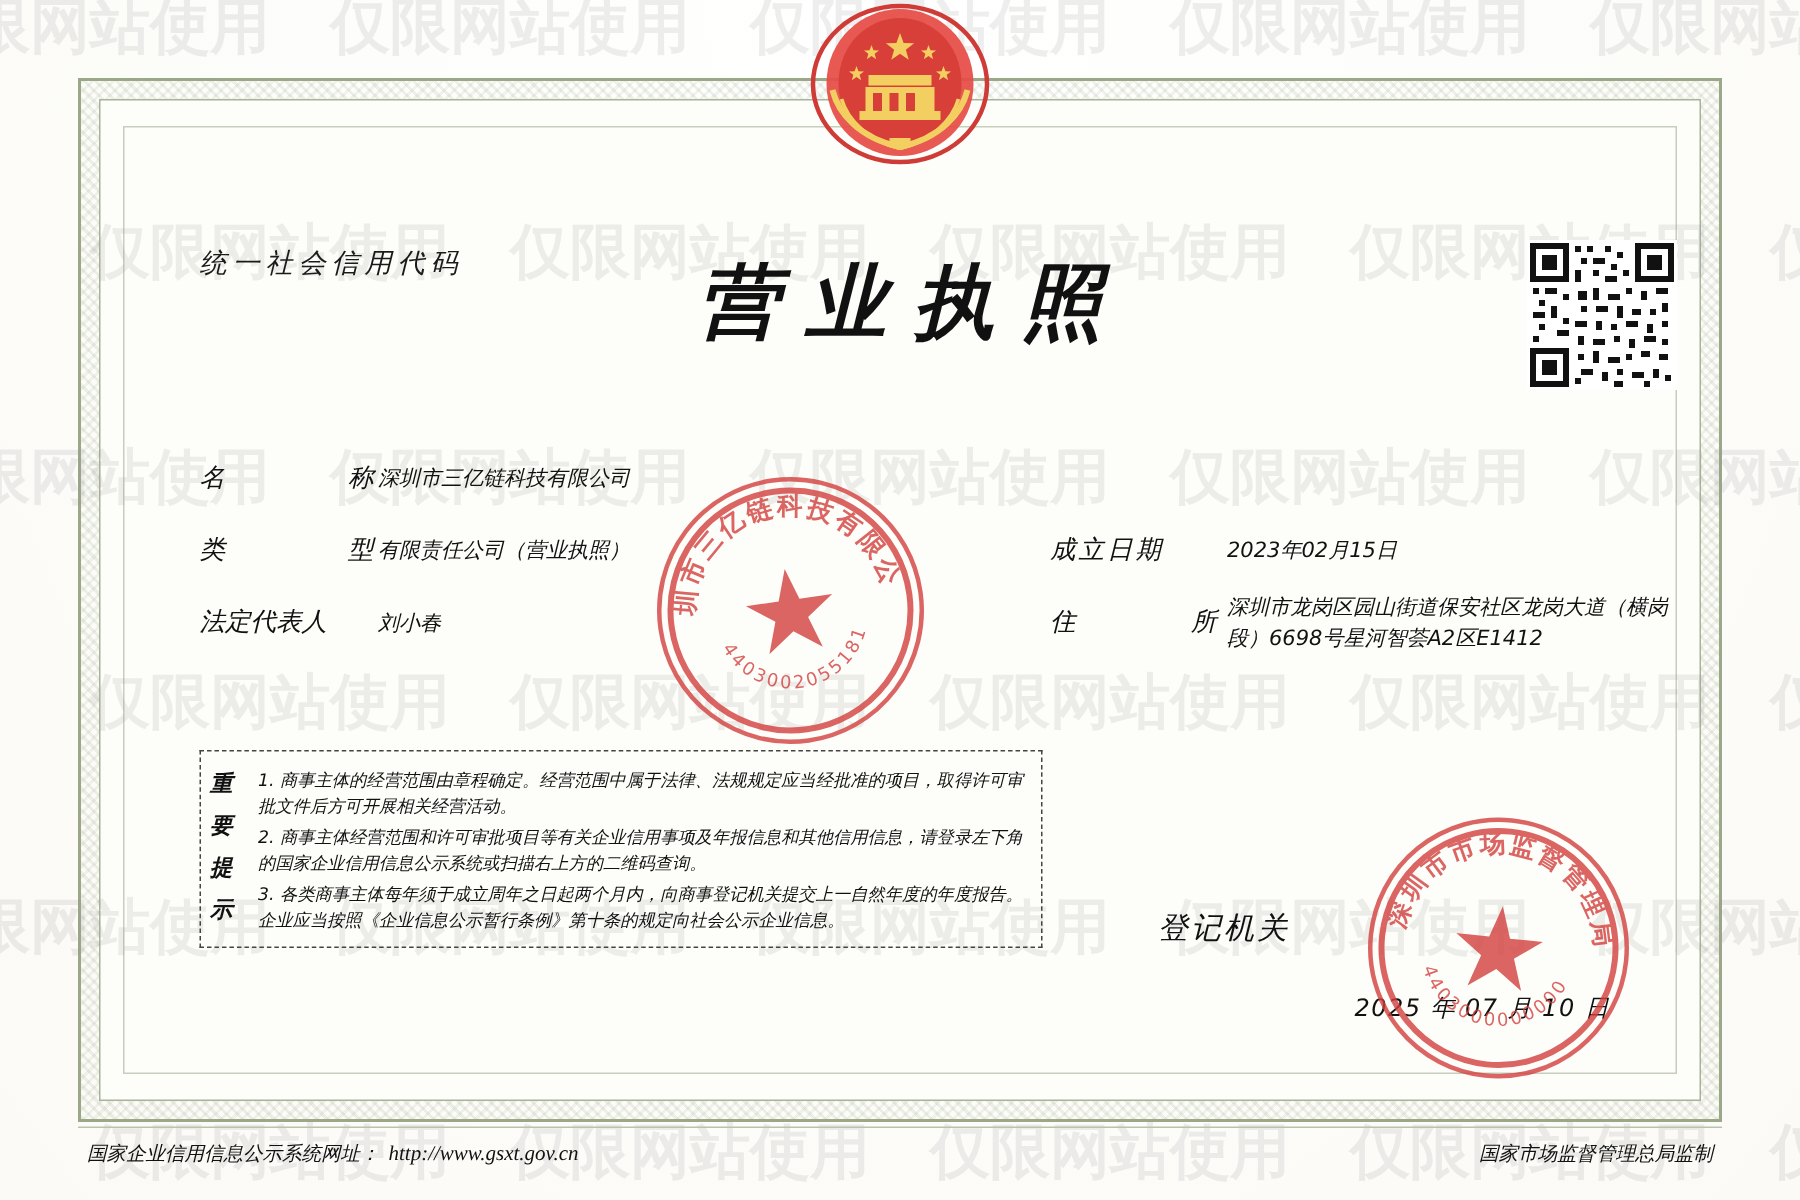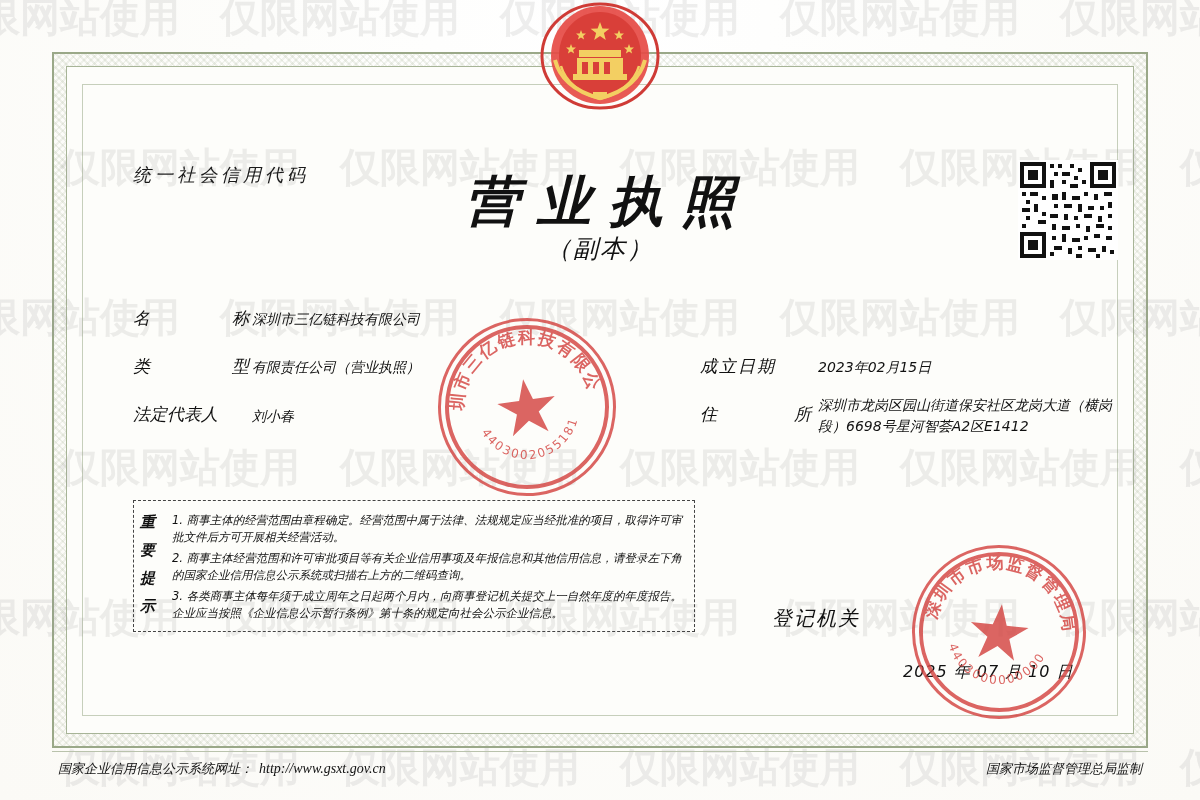--- a/index.html
+++ b/index.html
@@ -226,21 +226,20 @@
         <rect x="58" y="92" width="14" height="5" fill="#f3cf62"></rect>
       </g>
     </svg>
   </div>
 
   <div class="content">
 
     <div class="credit-label">统一社会信用代码</div>
 
     <div class="main-title">营业执照</div>
-    <div class="sub-title">（副本）</div>
 
     <div class="qr">
       <svg viewBox="0 0 100 100" shape-rendering="crispEdges">
         <rect width="100" height="100" fill="#ffffff"></rect>
         <g fill="#111">
           <rect x="2" y="2" width="26" height="26"></rect>
             <rect x="6" y="6" width="18" height="18" fill="#fff"></rect>
             <rect x="10" y="10" width="10" height="10"></rect>
           <rect x="72" y="2" width="26" height="26"></rect>
             <rect x="76" y="6" width="18" height="18" fill="#fff"></rect>

